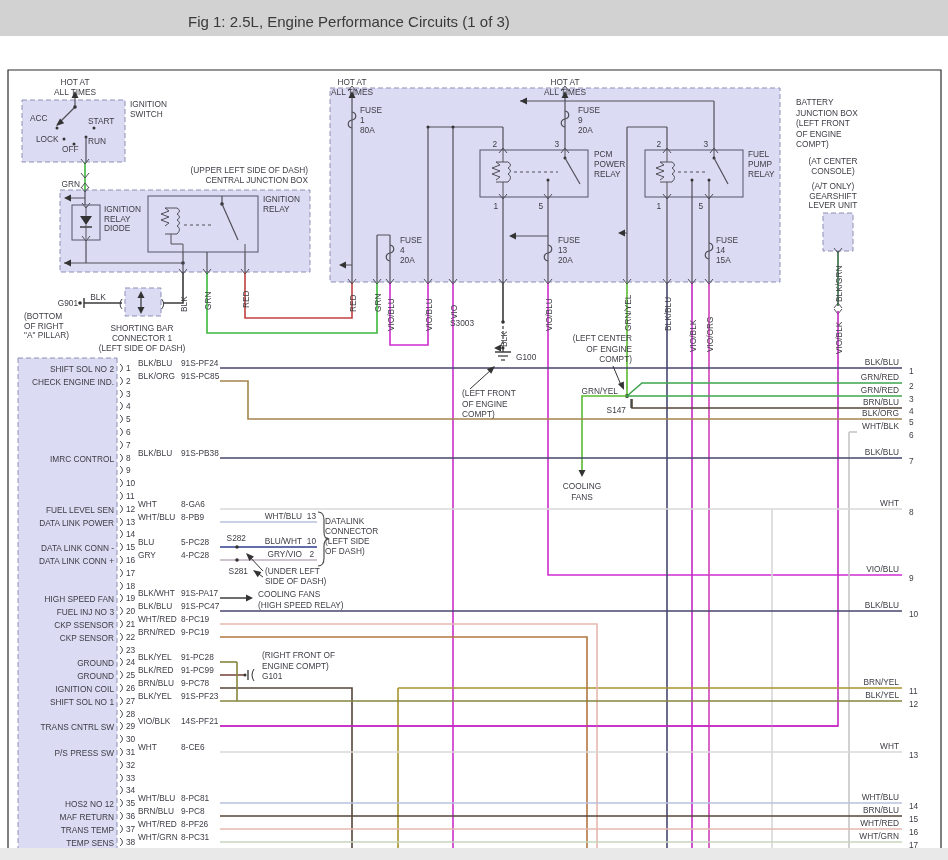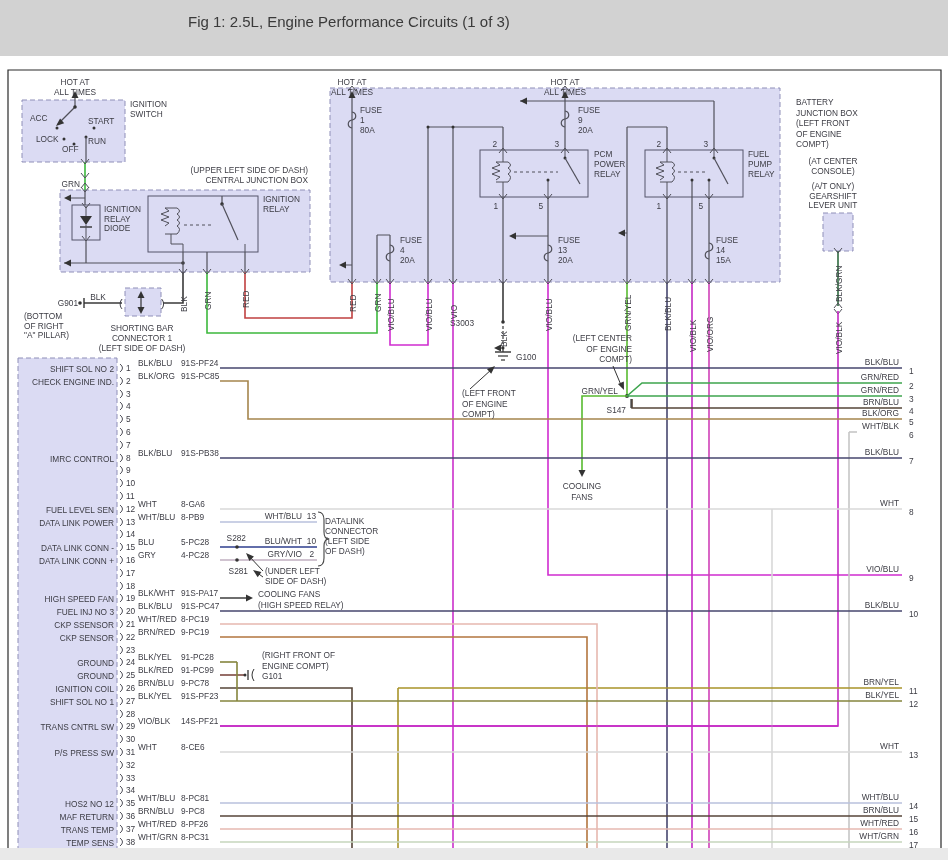--- a/index.html
+++ b/index.html
@@ -1,18 +1,18 @@
 <!DOCTYPE html>
 <html><head>
 <meta charset="utf-8">
 <style>
   html,body{margin:0;padding:0;background:#ffffff;}
   .screen{position:relative;width:948px;height:860px;background:#ffffff;overflow:hidden;
           font-family:"Liberation Sans", sans-serif;}
-  .titlebar{position:absolute;left:0;top:0;width:948px;height:56px;background:#d2d2d2;}
+  .titlebar{position:absolute;left:0;top:0;width:948px;height:36px;background:#d2d2d2;}
   .titlebar .t{position:absolute;left:188px;top:13px;font-size:15px;color:#3a3a3a;}
   .bottomstrip{position:absolute;left:0;top:848px;width:948px;height:12px;background:#e9e9e9;}
   svg{position:absolute;left:0;top:0;}
   text{font-family:"Liberation Sans", sans-serif;fill:#3c3c44;}
 </style>
 </head>
 <body>
 <div class="screen">
   <div class="titlebar">
     <span class="t">Fig 1: 2.5L, Engine Performance Circuits (1 of 3)</span>

